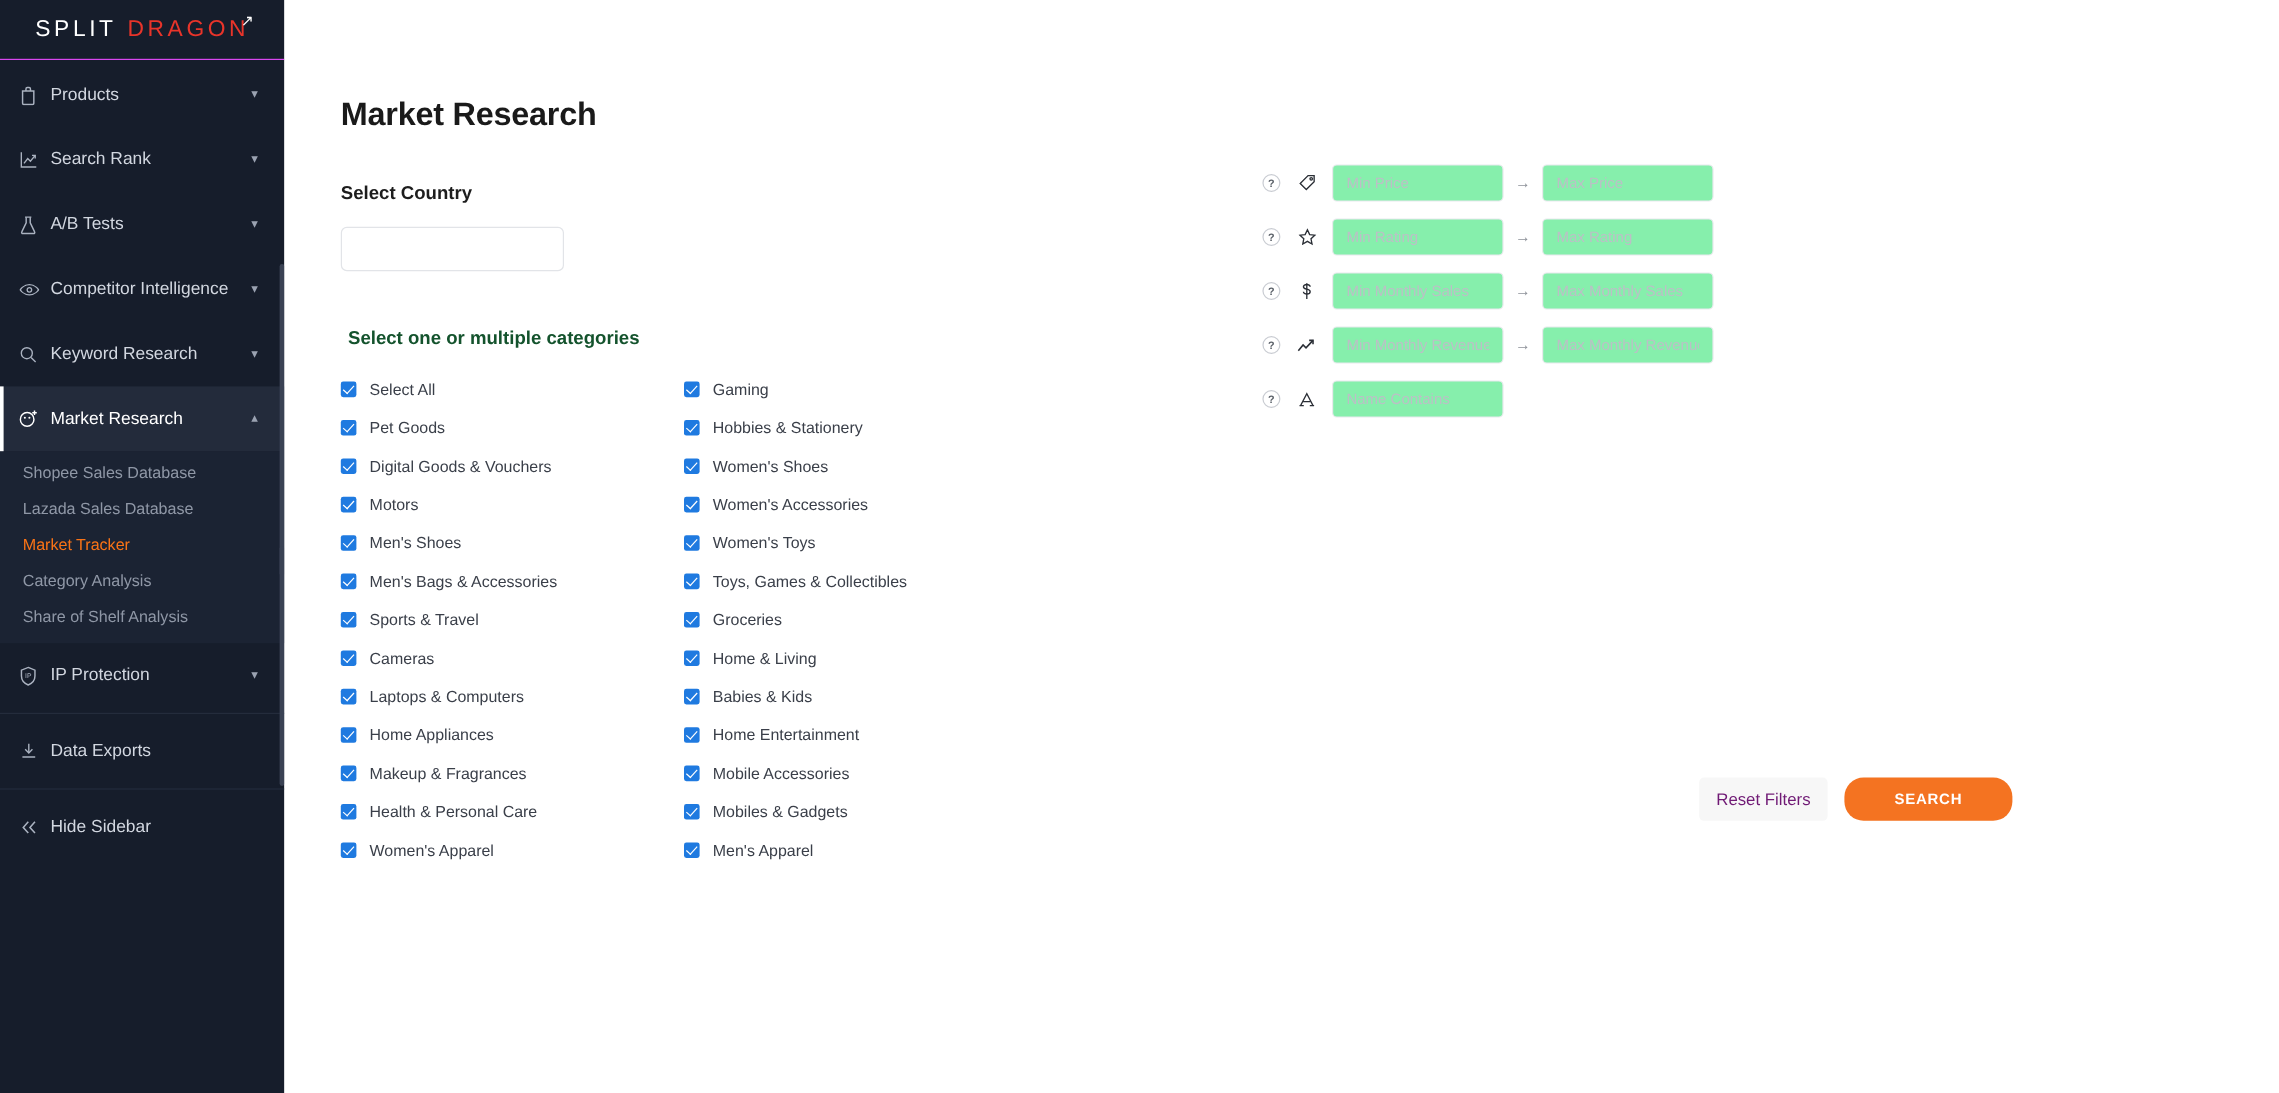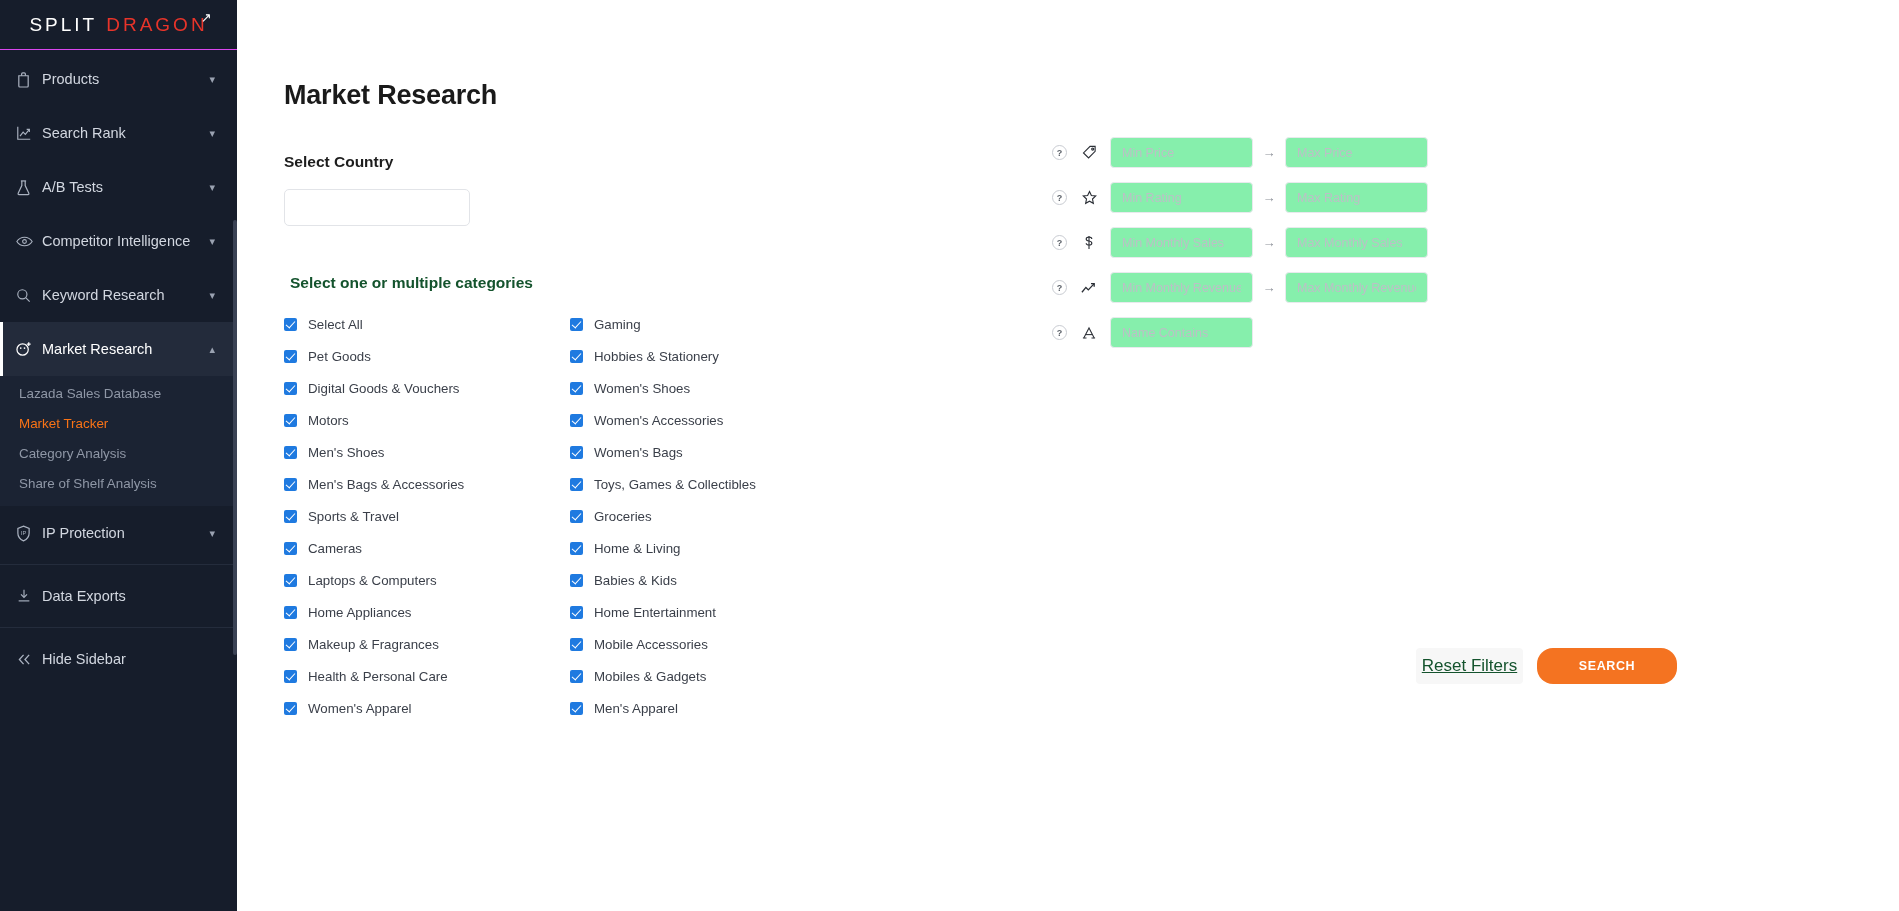--- a/index.html
+++ b/index.html
@@ -201,26 +201,25 @@
 
   
   .btn-row {
     position: absolute;
     right: 222px; bottom: 227px;
     display: flex; align-items: center; gap: 14px;
   }
   .btn-reset {
     width: 107px; height: 36px;
     background: #f7f7f7;
-    color: #14532d;
+    color: #701a75;
     border: none; border-radius: 4px;
-    font-size: 17px;
+    font-size: 14px;
     cursor: pointer;
     font-family: "Liberation Sans", sans-serif;
-    text-decoration: underline;
   }
   .btn-search {
     width: 140px; height: 36px;
     background: #f47321;
     color: #ffffff;
     border: none; border-radius: 16px;
     font-size: 12.5px; font-weight: 700; letter-spacing: 0.6px;
     cursor: pointer;
     font-family: "Liberation Sans", sans-serif;
   }
@@ -306,20 +305,23 @@
             <circle cx="9" cy="7.5" r="0.9" fill="currentColor" stroke="none"></circle>
             <path d="M11.5 3.2h4M13.5 1.2v4"></path>
           </svg>
         </span>
         <span class="lbl">Market Research</span>
         <span class="chev">▴</span>
       </div>
 
       <div class="subnav">
         <div class="sub-item">
+          <span>Shopee Sales Database</span>
+        </div>
+        <div class="sub-item">
           <span>Lazada Sales Database</span>
         </div>
         <div class="sub-item dim">
           <span>Market Tracker</span>
         </div>
         <div class="sub-item">
           <span>Category Analysis</span>
         </div>
         <div class="sub-item">
           <span>Share of Shelf Analysis</span>
@@ -458,21 +460,21 @@
               <div class="cat-row">
                   <span class="cbx"></span>
                   <span class="cat-label">Women's Shoes</span>
                 </div>
               <div class="cat-row">
                   <span class="cbx"></span>
                   <span class="cat-label">Women's Accessories</span>
                 </div>
               <div class="cat-row">
                   <span class="cbx"></span>
-                  <span class="cat-label">Women's Bags</span>
+                  <span class="cat-label">Women's Toys</span>
                 </div>
               <div class="cat-row">
                   <span class="cbx"></span>
                   <span class="cat-label">Toys, Games &amp; Collectibles</span>
                 </div>
               <div class="cat-row">
                   <span class="cbx"></span>
                   <span class="cat-label">Groceries</span>
                 </div>
               <div class="cat-row">

